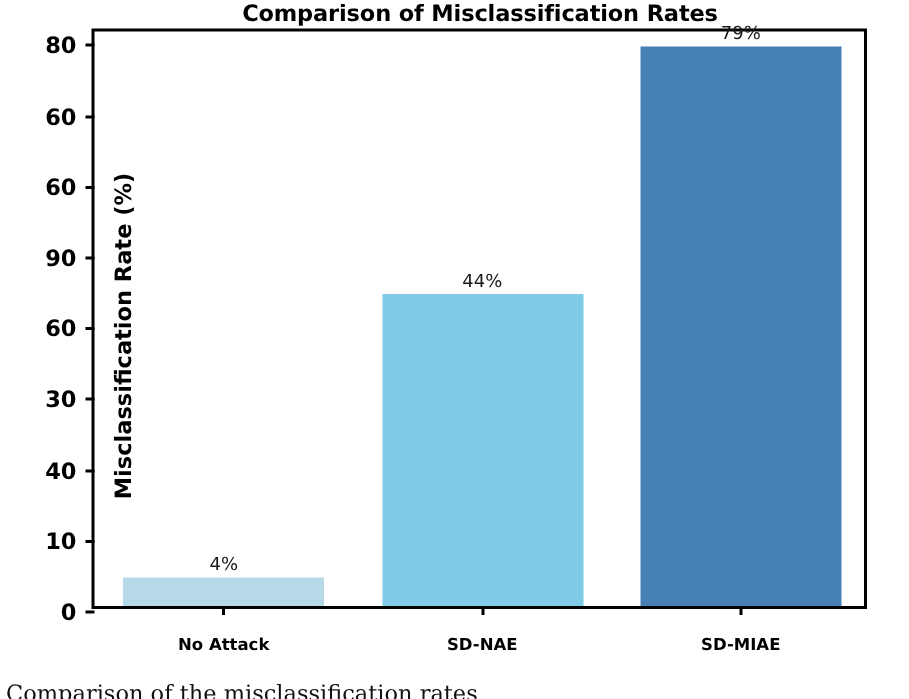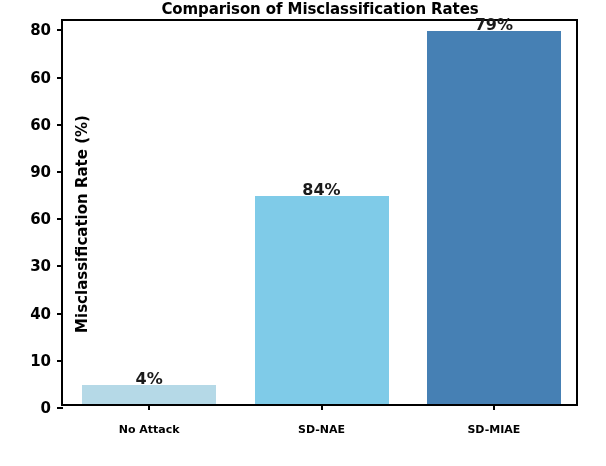--- a/index.html
+++ b/index.html
@@ -131,22 +131,22 @@
   
   .bar {
     position: absolute;
     bottom: 0px;
   }
   .bar-value {
     position: absolute;
     left: -40px;
     width: 214px;
     text-align: center;
-    font-size: 16px;
-    font-weight: bold;
+    font-size: 12px;
+    font-weight: normal;
     color: #1a1a1a;
     white-space: nowrap;
   }
 
   
   #caption-sliver {
     position: absolute;
     left: 0px;
     top: 455px;
     width: 606px;
@@ -225,24 +225,27 @@
           <div class="xtick" style="left: 430.833px;">
             <div class="tick-mark"></div>
             <div class="tick-label">SD-MIAE</div>
           </div>
         </div>
       <div id="bar-group">
           <div class="bar" style="left: 19.1667px; width: 134px; height: 18.878px; background: rgb(181, 217, 231);">
             <div class="bar-value" style="top: -16px;">4%</div>
           </div>
           <div class="bar" style="left: 191.5px; width: 134px; height: 207.659px; background: rgb(127, 203, 232);">
-            <div class="bar-value" style="top: -16px;">84%</div>
+            <div class="bar-value" style="top: -16px;">44%</div>
           </div>
           <div class="bar" style="left: 363.833px; width: 134px; height: 372.841px; background: rgb(70, 128, 180);">
             <div class="bar-value" style="top: -16px;">79%</div>
           </div>
         </div>
 
     </div>
   </div>
 
+  <div id="caption-sliver">
+    <span class="caption-text">Comparison of the misclassification rates</span>
+  </div>
 
 </div>
 
 </body></html>

